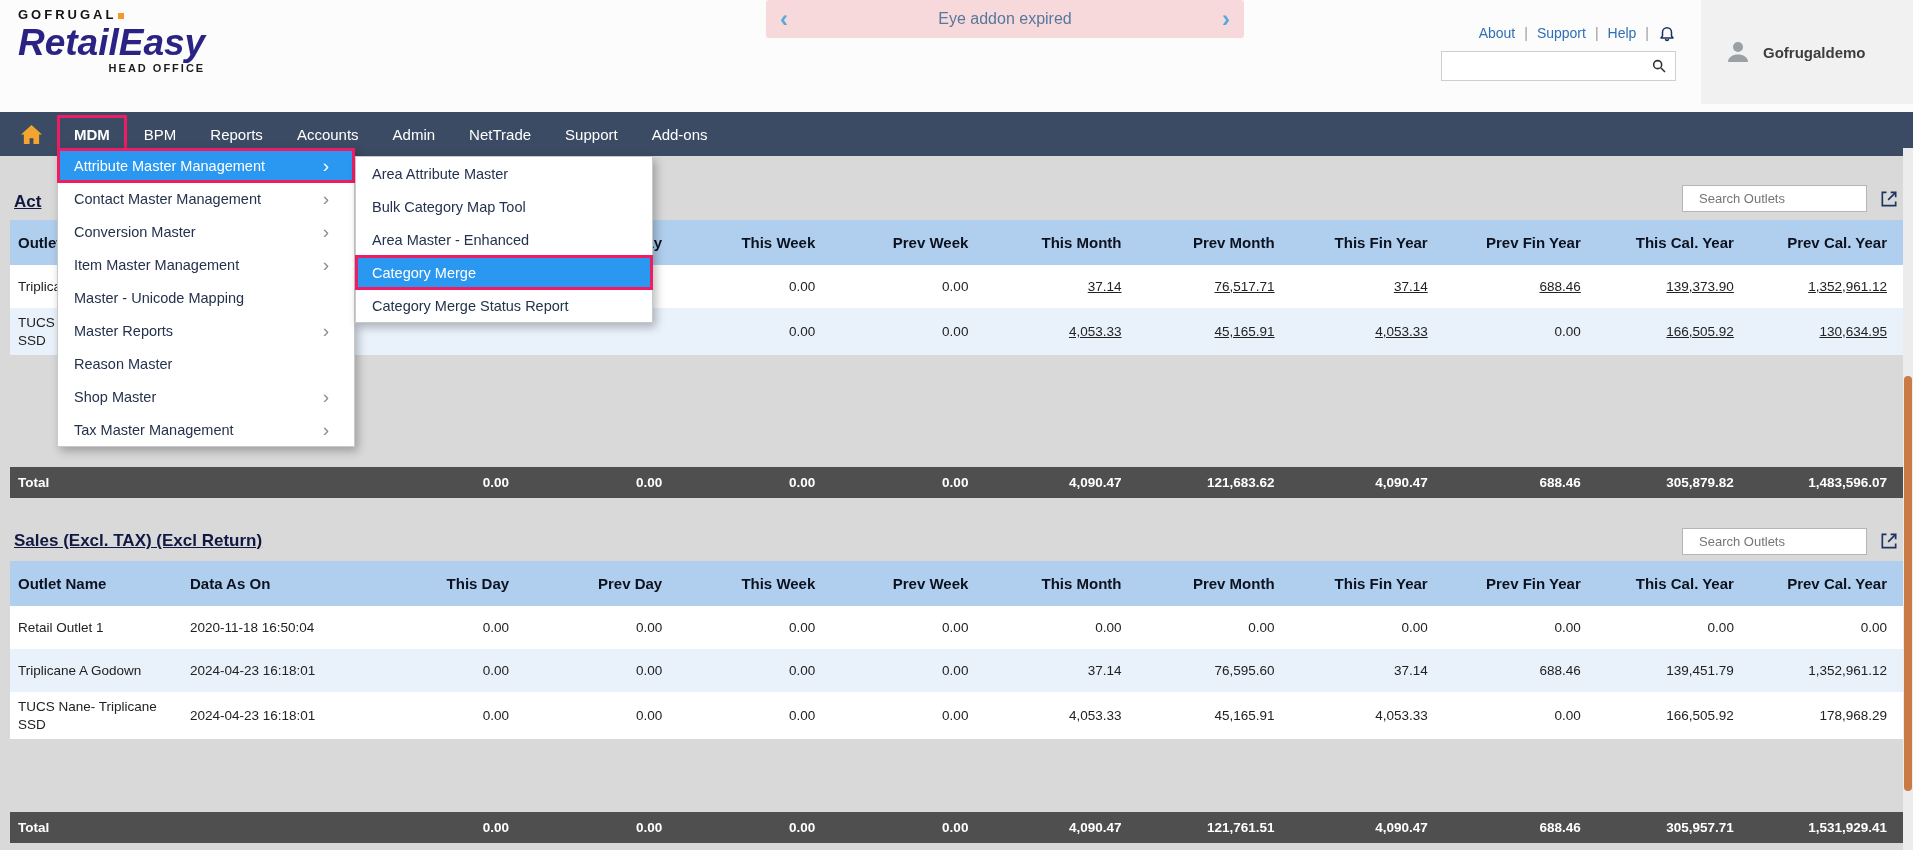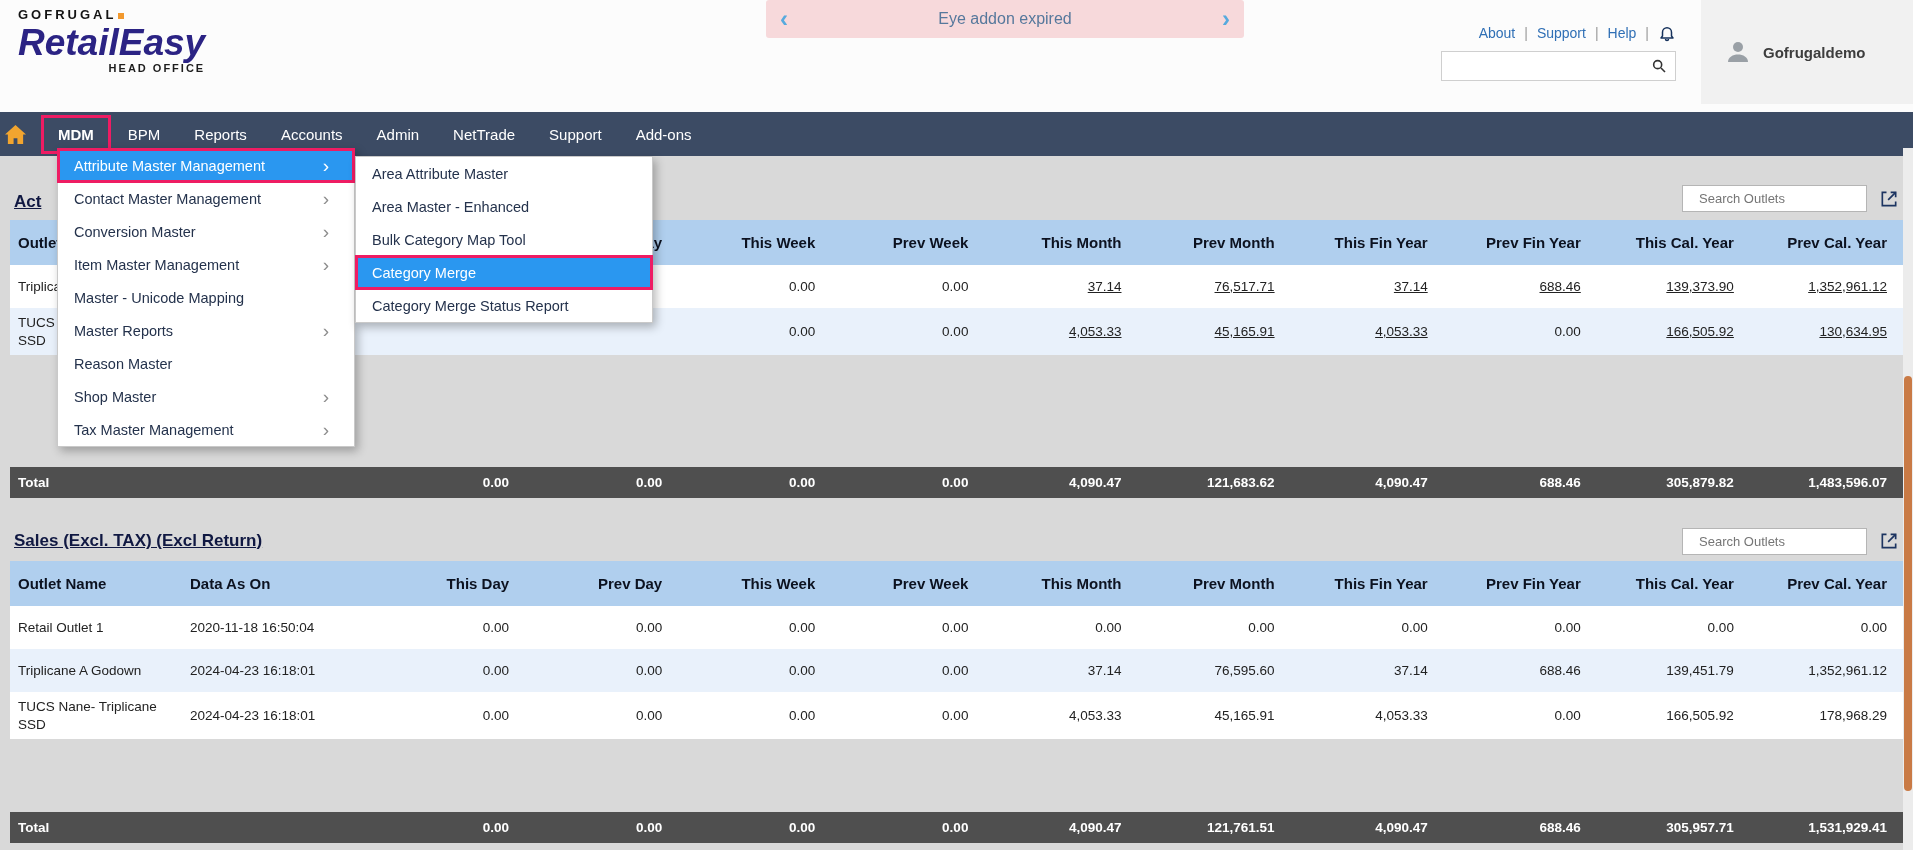--- a/index.html
+++ b/index.html
@@ -20,21 +20,21 @@
   .top-links{display:flex;align-items:center;gap:9px;font-size:14px;}
   .top-links .lnk-item{color:#2f6fb5;cursor:pointer;}
   .top-links .sep{color:#9a9a9a;}
   .search-box{margin-top:9px;width:235px;height:30px;background:#fff;border:1px solid #cfcfcf;
     display:flex;align-items:center;padding-right:8px;}
   .search-input{flex:1;border:none;outline:none;font-size:14px;padding:0 8px;background:transparent;color:#333;}
   .user-panel{position:absolute;right:0;top:0;width:212px;height:104px;background:#f1f1f1;
     display:flex;align-items:center;gap:10px;padding-left:22px;cursor:pointer;}
   .user-name{font-size:15px;font-weight:bold;color:#3d3d3d;}
   
-  .nav{position:relative;height:44px;background:#3c4b64;display:flex;align-items:center;padding-left:4px;}
+  .nav{position:relative;height:44px;background:#3c4b64;display:flex;align-items:center;padding-left:20px;}
   .nav-home{display:flex;align-items:center;margin-right:14px;cursor:pointer;}
   .nav-item{color:#fff;font-size:15px;padding:11px 17px;cursor:pointer;white-space:nowrap;}
   .nav-item.nav-active{border:3px solid #ee1c63;padding:8px 14px;font-weight:bold;}
   
   .dropdown,.submenu{position:absolute;top:148px;background:#fff;border:1px solid #c9c9c9;
     box-shadow:3px 4px 9px rgba(0,0,0,.28);z-index:50;}
   .dropdown{left:57px;width:298px;}
   .submenu{left:355px;width:298px;margin-top:8px;}
   .menu-item{height:33px;display:flex;align-items:center;justify-content:space-between;
     padding:0 25px 0 16px;font-size:14.5px;color:#24324c;cursor:pointer;background:#fff;}
@@ -343,24 +343,24 @@
     <div class="menu-item">
       <span>Tax Master Management</span>
       <span class="mi-chevron">›</span>
     </div>
   </div>
 <div class="submenu">
     <div class="menu-item">
       <span>Area Attribute Master</span>
     </div>
     <div class="menu-item">
+      <span>Bulk Category Map Tool</span>
+    </div>
+    <div class="menu-item">
       <span>Area Master - Enhanced</span>
-    </div>
-    <div class="menu-item">
-      <span>Bulk Category Map Tool</span>
     </div>
     <div class="menu-item sel outlined">
       <span>Category Merge</span>
     </div>
     <div class="menu-item">
       <span>Category Merge Status Report</span>
     </div>
   </div>
 
 <div class="scrollbar">

